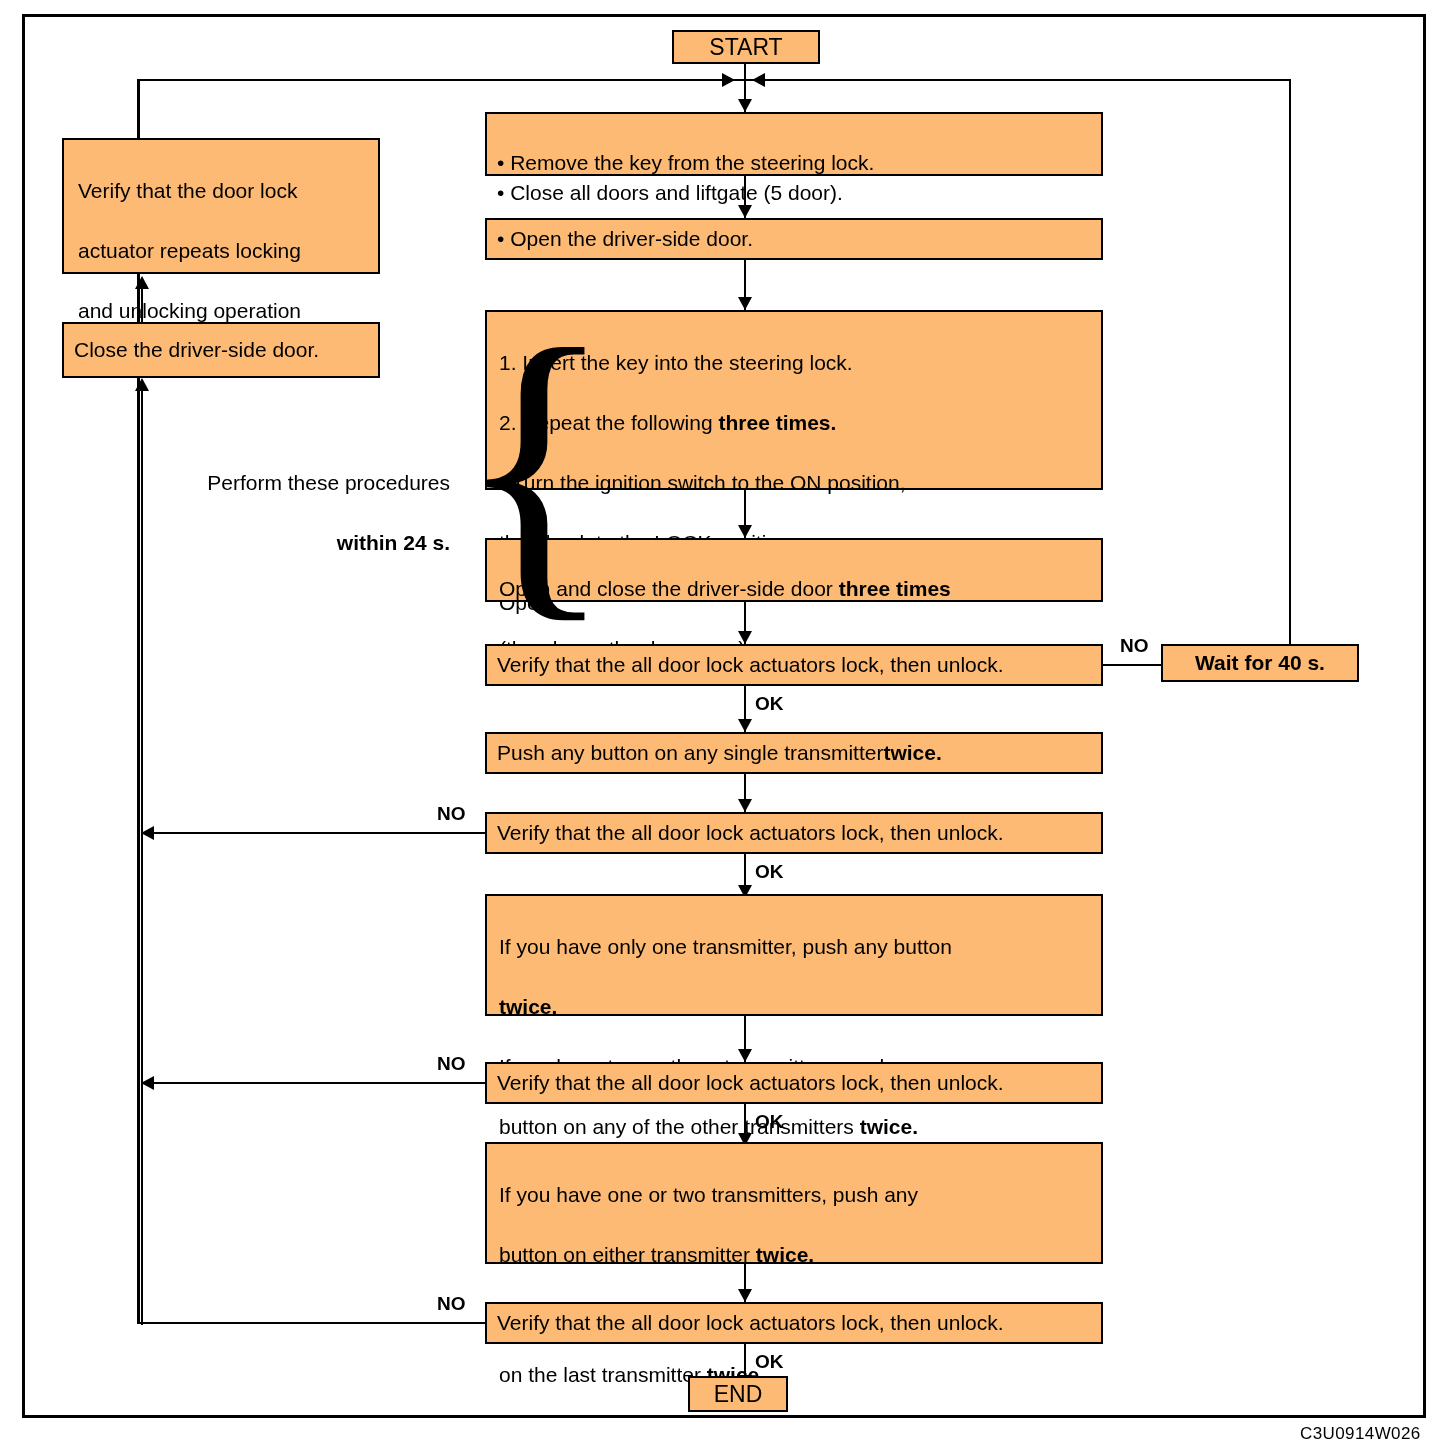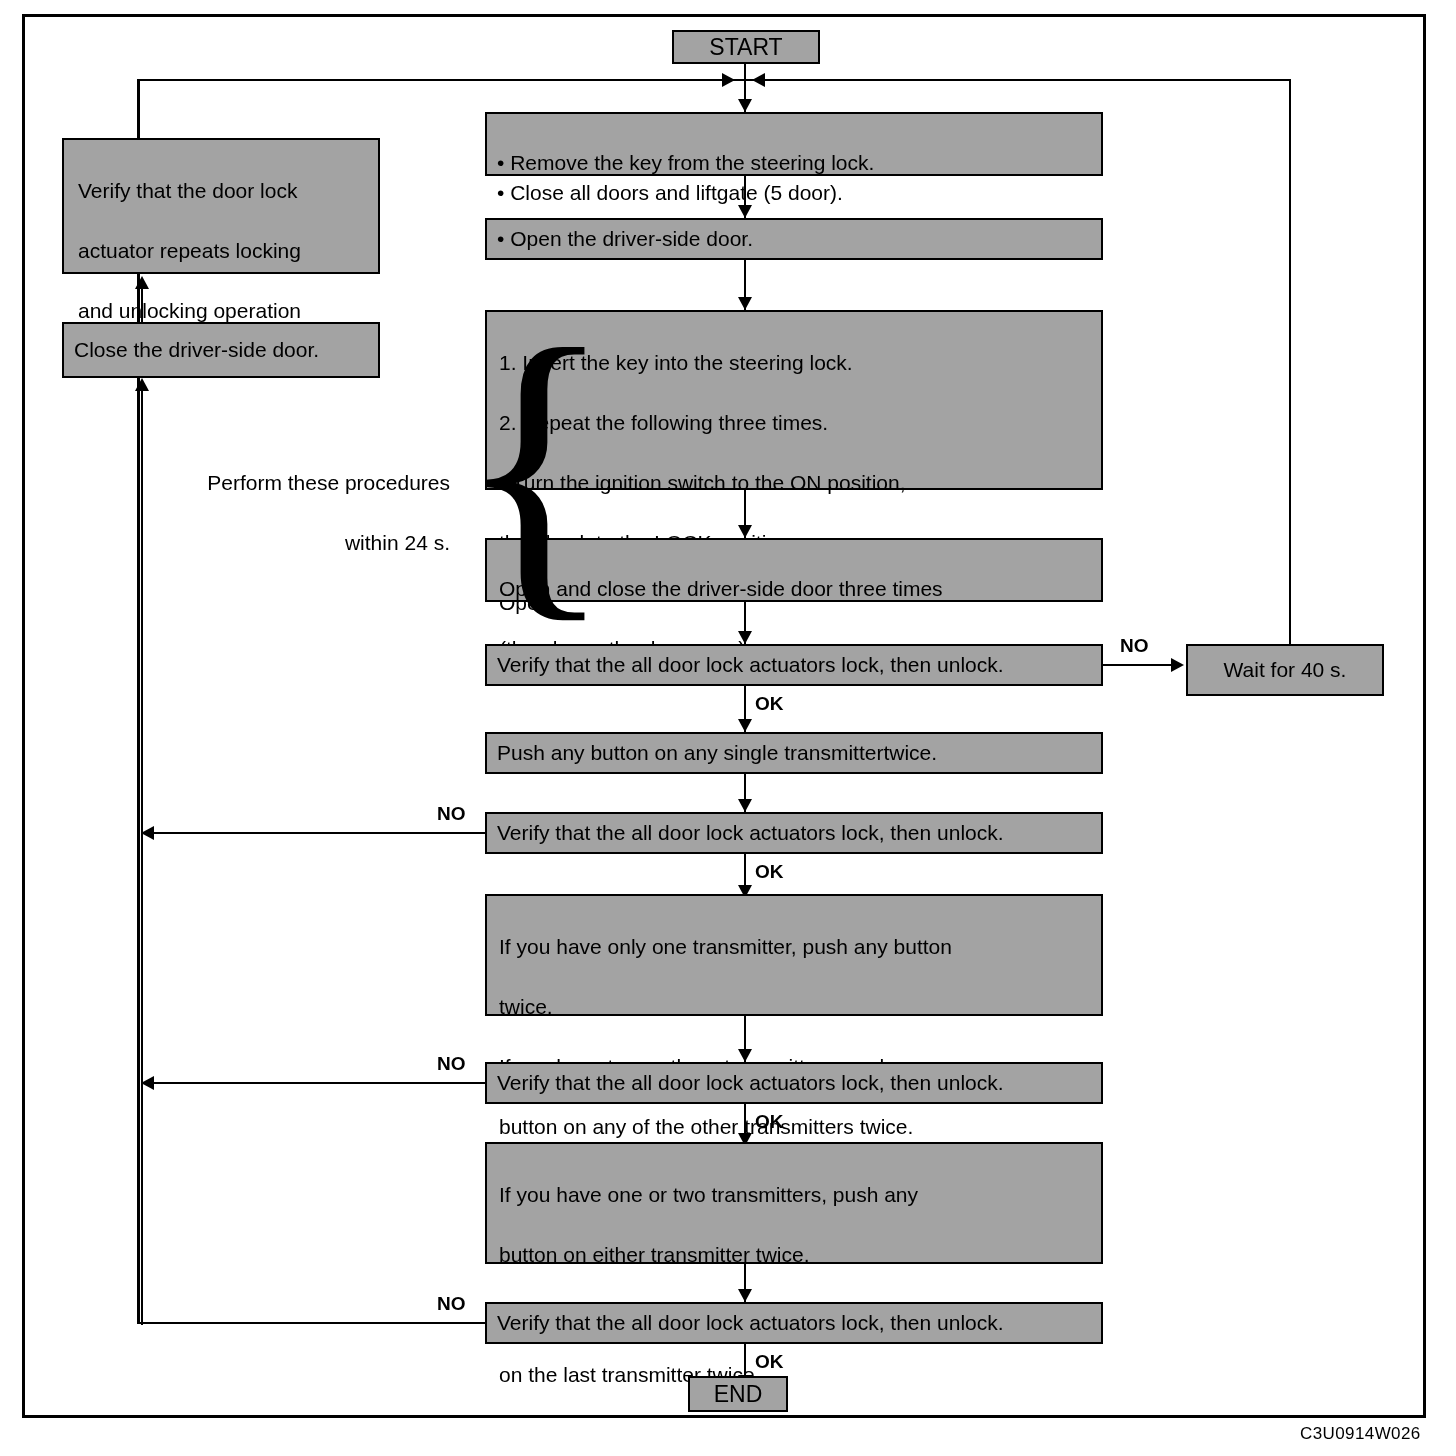--- a/index.html
+++ b/index.html
@@ -8,21 +8,21 @@
     position:relative;
     width:1456px;height:1456px;
     background:#ffffff;
     overflow:hidden;
   }
   
   .box{
     position:absolute;
     box-sizing:border-box;
     border:2px solid #000;
-    background:#a3a3a3;
+    background:#fdba74;
     font-size:21px;
     line-height:30px;
     color:#000;
     padding:4px 10px;
     white-space:pre-line;
   }
   .box.center{display:flex;align-items:center;justify-content:center;padding:0;}
   .box.mid{display:flex;align-items:center;padding-top:0;padding-bottom:0;}
   .outer{
     position:absolute;
@@ -56,21 +56,21 @@
     white-space:nowrap;
     text-align:right;
   }
   
   .ar-d,.ar-u,.ar-l,.ar-r{position:absolute;width:0;height:0;}
   .ar-d{border-left:7px solid transparent;border-right:7px solid transparent;border-top:13px solid #000;}
   .ar-u{border-left:7px solid transparent;border-right:7px solid transparent;border-bottom:13px solid #000;}
   .ar-l{border-top:7px solid transparent;border-bottom:7px solid transparent;border-right:13px solid #000;}
   .ar-r{border-top:7px solid transparent;border-bottom:7px solid transparent;border-left:13px solid #000;}
   .brace{position:absolute;color:#000;font-family:"Liberation Serif",serif;line-height:1;}
-  b{font-weight:normal;}
+  b{font-weight:bold;}
 </style>
 </head>
 <body>
 
 <div id="canvas">
 
   <div class="outer" style="left:22px;top:14px;width:1404px;height:1404px;"></div>
 
   <div class="box center" style="left:672px;top:30px;width:148px;height:34px;font-size:23px;">
     <span id="start-text">START</span>
@@ -127,21 +127,21 @@
   <div class="ar-d" style="left:738px;top:631px;"></div>
 
   <div class="box mid" style="left:485px;top:644px;width:618px;height:42px;">
     <span>Verify that the all door lock actuators lock, then unlock.</span>
   </div>
 
   <div class="hline" style="left:1103px;top:664px;width:70px;"></div>
   <div class="ar-r" style="left:1171px;top:658px;"></div>
   <div class="lbl" style="left:1120px;top:636px;">NO</div>
 
-  <div class="box center" style="left:1186px;top:644px;width:198px;height:52px;">
+  <div class="box center" style="left:1161px;top:644px;width:198px;height:38px;">
     <b>Wait for 40 s.</b>
   </div>
 
   <div class="vline" style="left:1289px;top:79px;height:565px;"></div>
 
   <div class="lbl" style="left:755px;top:694px;">OK</div>
   <div class="vline" style="left:744px;top:686px;height:46px;"></div>
   <div class="ar-d" style="left:738px;top:719px;"></div>
 
   <div class="box mid" style="left:485px;top:732px;width:618px;height:42px;">

